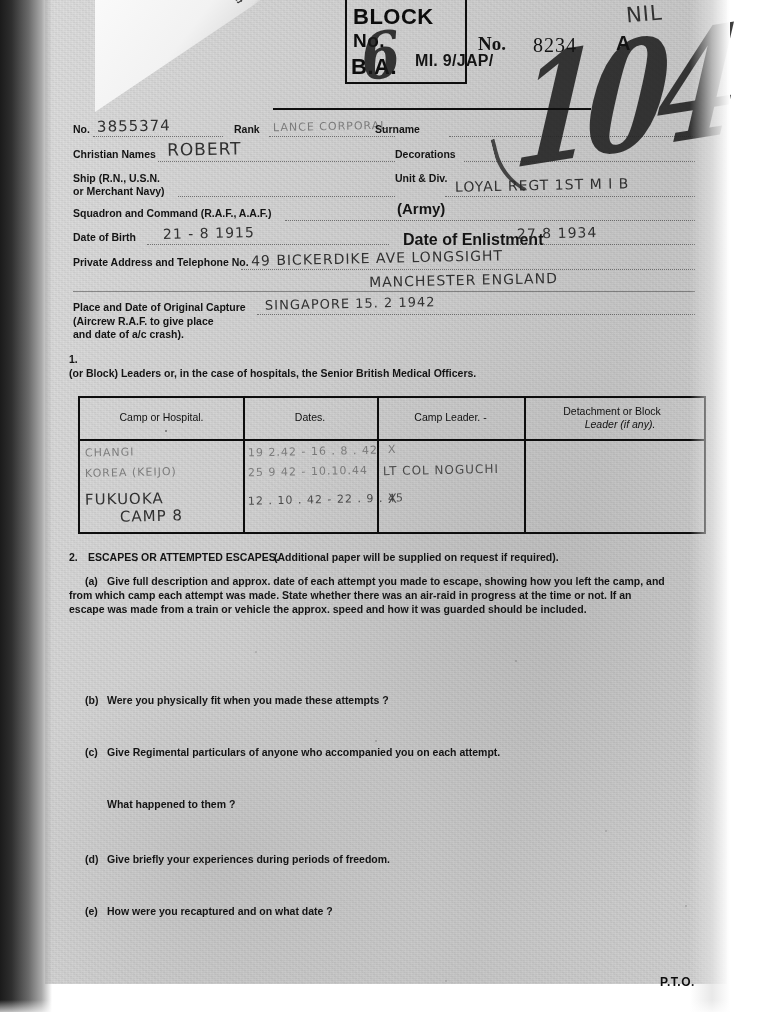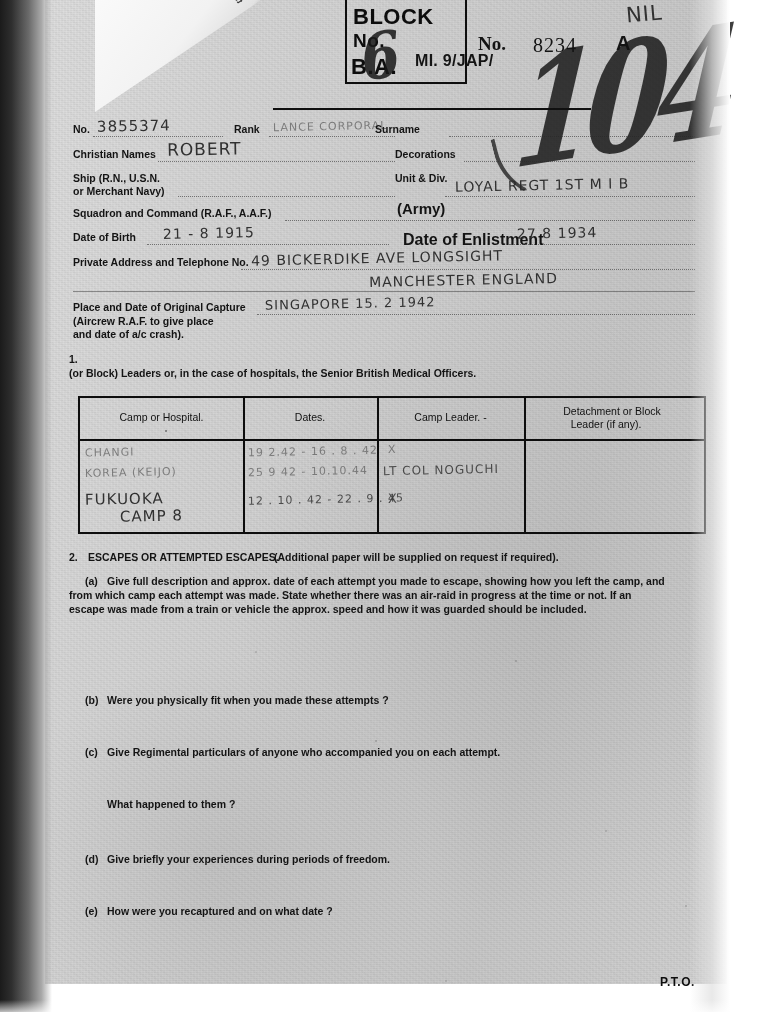--- a/index.html
+++ b/index.html
@@ -223,21 +223,21 @@
     <div id="tbl">
       <div class="vline" style="left:163px;"></div>
       <div class="vline" style="left:297px;"></div>
       <div class="vline" style="left:444px;"></div>
       <div class="hline" style="top:41px;"></div>
 
       <div class="th" style="left:0;top:13px;width:163px;">Camp or Hospital.</div>
       <div class="th" style="left:163px;top:13px;width:134px;">Dates.</div>
       <div class="th" style="left:297px;top:13px;width:147px;">Camp Leader. -</div>
       <div class="th" style="left:444px;top:7px;width:176px;">Detachment or Block</div>
-      <div class="th" style="left:438px;top:20px;width:176px;">Leader (if any).</div>
+      <div class="th" style="left:452px;top:20px;width:176px;font-style:italic;">Leader (if any).</div>
 
       <div class="hw light" style="left:5px;top:48px;font-size:11px;">CHANGI</div>
       <div class="hw light" style="left:168px;top:47px;font-size:11px;">19 2.42 - 16 . 8 . 42</div>
       <div class="hw light" style="left:308px;top:45px;font-size:11px;">X</div>
       <div class="hw light" style="left:452px;top:47px;font-size:11px;"></div>
 
       <div class="hw light" style="left:5px;top:68px;font-size:11px;">KOREA (KEIJO)</div>
       <div class="hw light" style="left:168px;top:67px;font-size:11px;">25 9 42 - 10.10.44</div>
       <div class="hw" style="left:303px;top:65px;font-size:12px;">LT COL NOGUCHI</div>
       <div class="hw light" style="left:452px;top:67px;font-size:11px;"></div>

